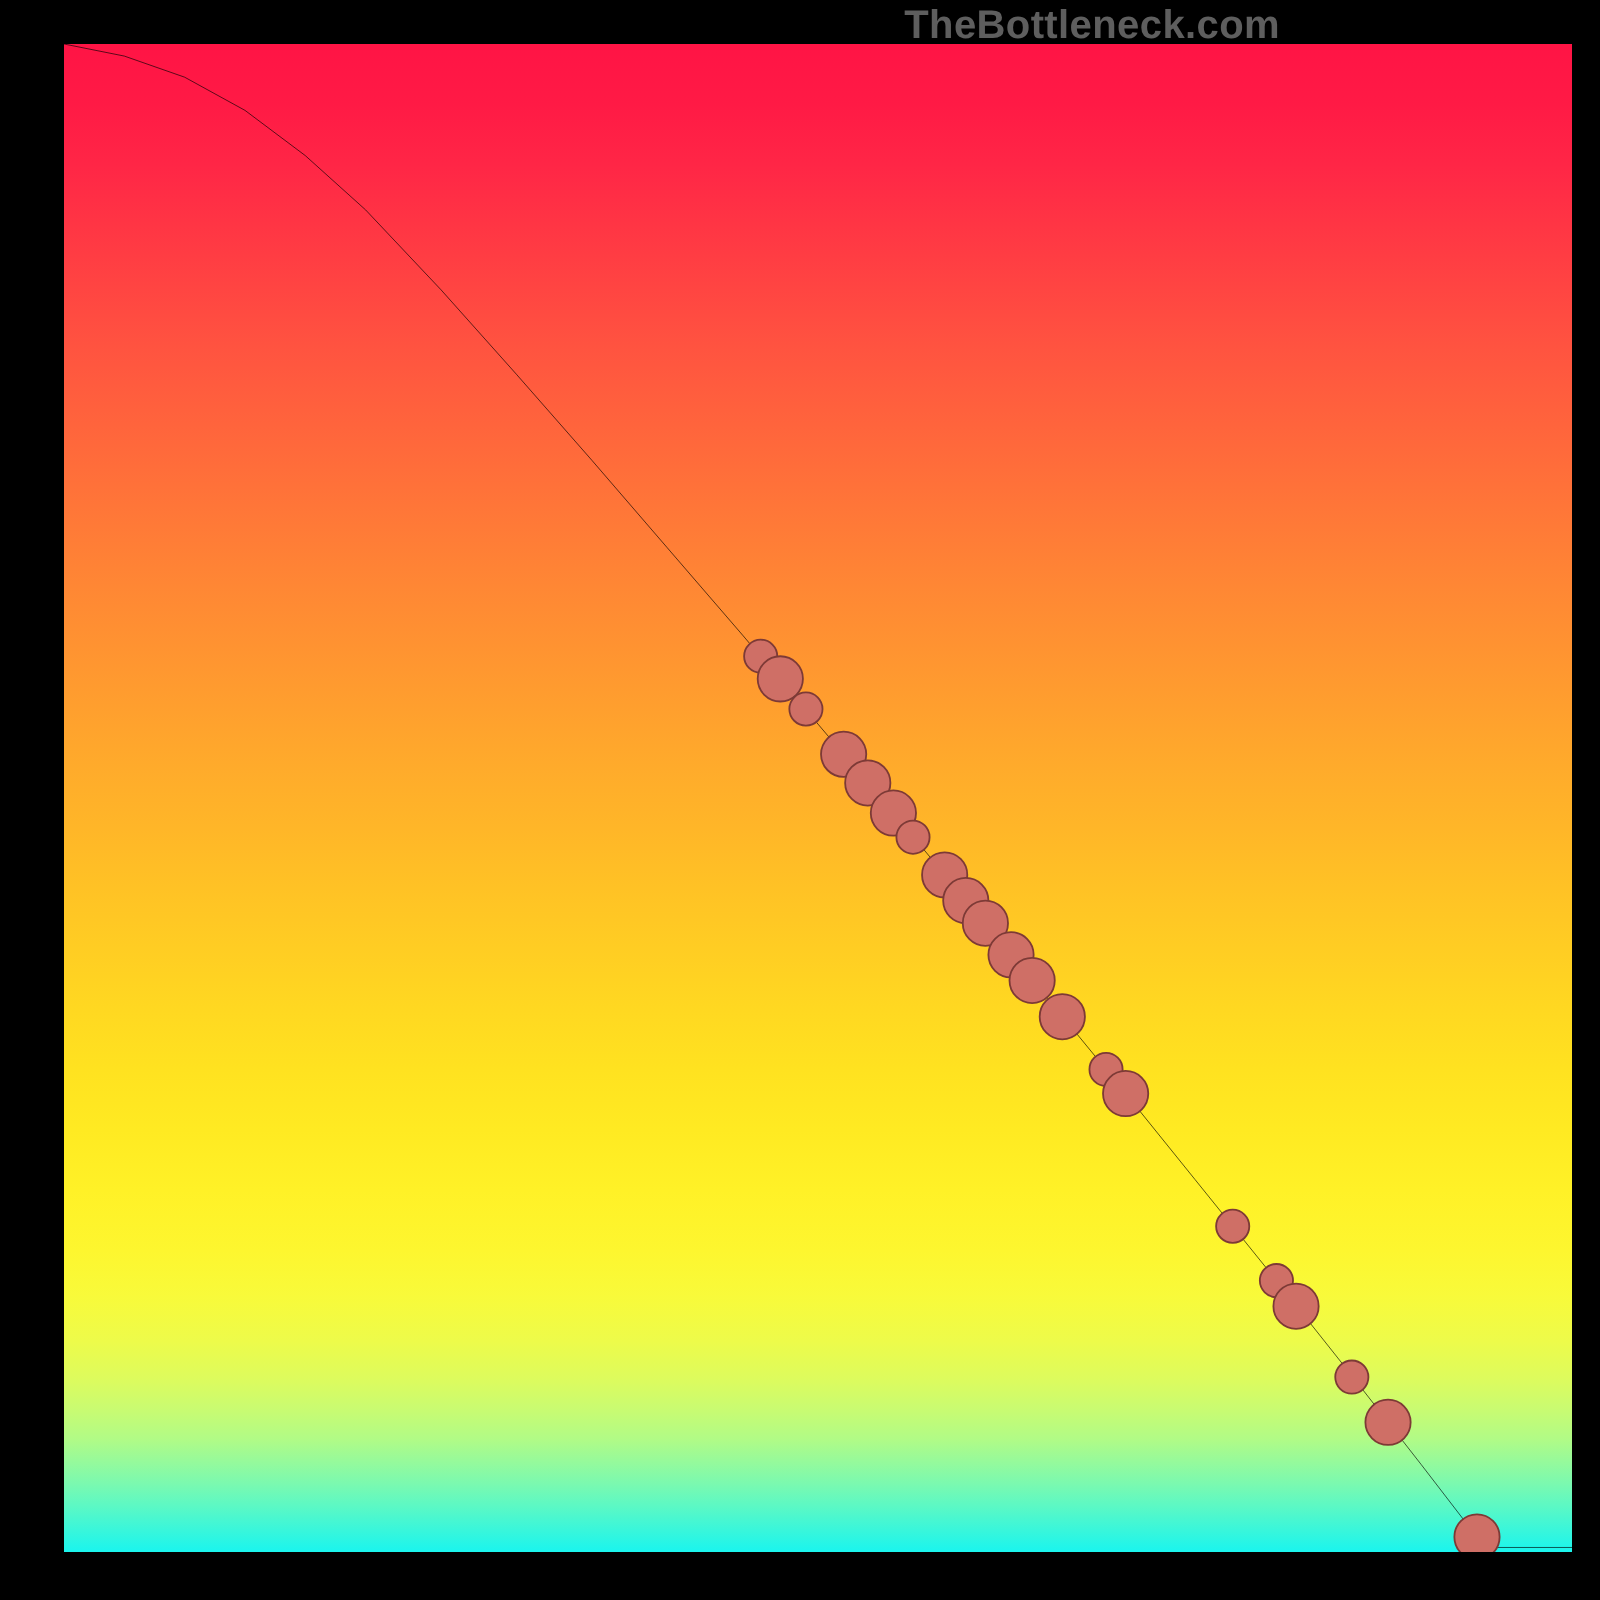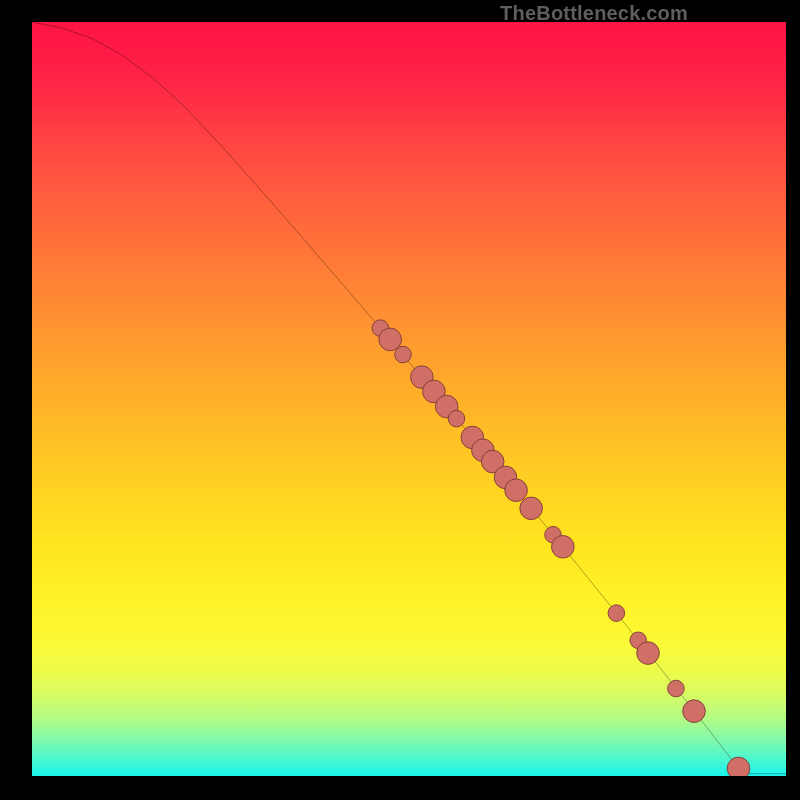--- a/index.html
+++ b/index.html
@@ -7,21 +7,20 @@
     padding: 0;
     width: 800px;
     height: 800px;
     background: #000;
     overflow: hidden;
   }
   .stage {
     position: relative;
     width: 656px;
     height: 800px;
-    padding-left: 48px;
   }
   .plot {
     position: absolute;
     left: 32px;
     top: 22px;
     width: 754px;
     height: 754px;
   }
   .gradient {
     position: absolute;

